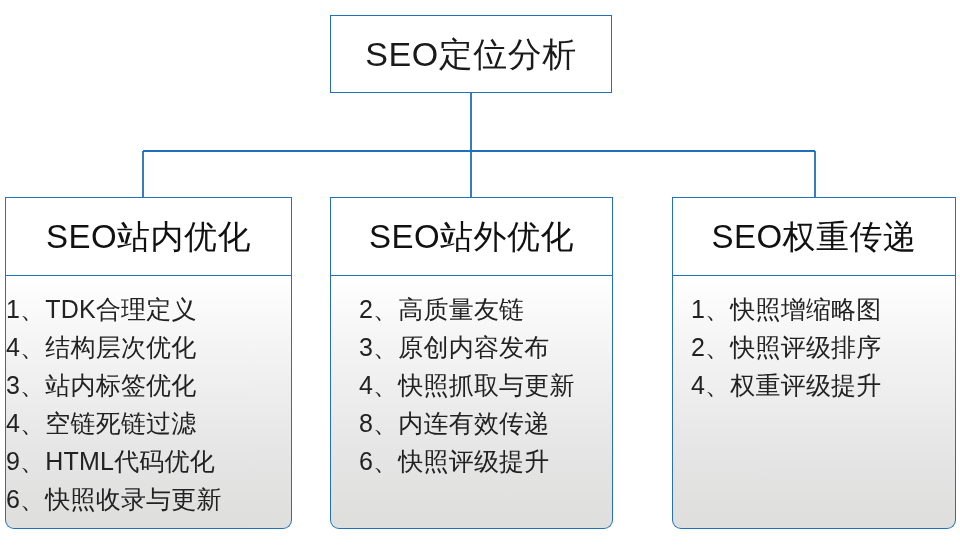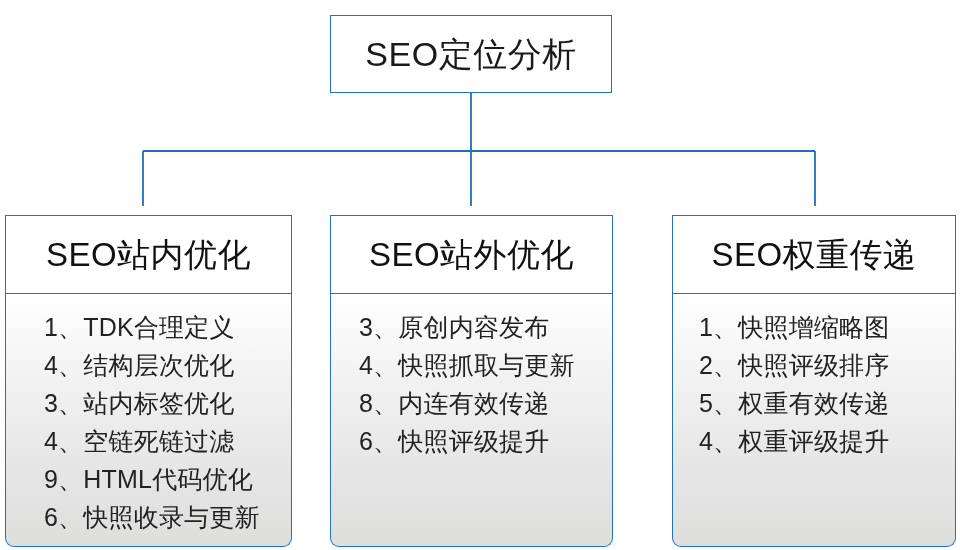--- a/index.html
+++ b/index.html
@@ -47,21 +47,21 @@
     font-size: 34px;
     color: #1a1a1a;
     letter-spacing: 0.5px;
     line-height: 1;
     white-space: nowrap;
   }
 
   
   .column {
     position: absolute;
-    top: 215px;
+    top: 197px;
     width: 287px;
     border-radius: 11px;
   }
   .column.col-1 { left: 5px; }
   .column.col-2 { left: 330px; width: 283px; }
   .column.col-3 { left: 672px; width: 284px; }
 
   .column-header {
     box-sizing: border-box;
     height: 79px;
@@ -85,23 +85,23 @@
     height: 253px;
     border: 1.6px solid #2272bb;
     border-top: none;
     border-radius: 0 0 9px 9px;
     background: linear-gradient(180deg, #ffffff 0%, #f4f4f4 28%, #e6e6e6 68%, #dededd 100%);
     padding-top: 14px;
     display: flex;
     flex-direction: column;
     align-items: flex-start;
   }
-  .column-body.indent-a { padding-left: 38px; }
+  .column-body.indent-a { }
   .column-body.indent-b { padding-left: 28px; }
-  .column-body.indent-c { padding-left: 26px; }
+  .column-body.indent-c { padding-left: 18px; }
 
   .list-item {
     font-size: 25px;
     color: #222222;
     line-height: 38px;
     white-space: nowrap;
     letter-spacing: 0.2px;
   }
 </style>
 </head>
@@ -133,32 +133,32 @@
       <div class="list-item">9、HTML代码优化</div>
       <div class="list-item">6、快照收录与更新</div>
     </div>
   </div>
 
   <div class="column col-2">
     <div class="column-header">
       <span class="column-header-title">SEO站外优化</span>
     </div>
     <div class="column-body indent-b">
+      <div class="list-item">2、高质量友链</div>
       <div class="list-item">3、原创内容发布</div>
       <div class="list-item">4、快照抓取与更新</div>
       <div class="list-item">8、内连有效传递</div>
       <div class="list-item">6、快照评级提升</div>
     </div>
   </div>
 
   <div class="column col-3">
     <div class="column-header">
       <span class="column-header-title">SEO权重传递</span>
     </div>
     <div class="column-body indent-c">
       <div class="list-item">1、快照增缩略图</div>
       <div class="list-item">2、快照评级排序</div>
-      <div class="list-item">5、权重有效传递</div>
       <div class="list-item">4、权重评级提升</div>
     </div>
   </div>
 
 </div>
 
 </body></html>

